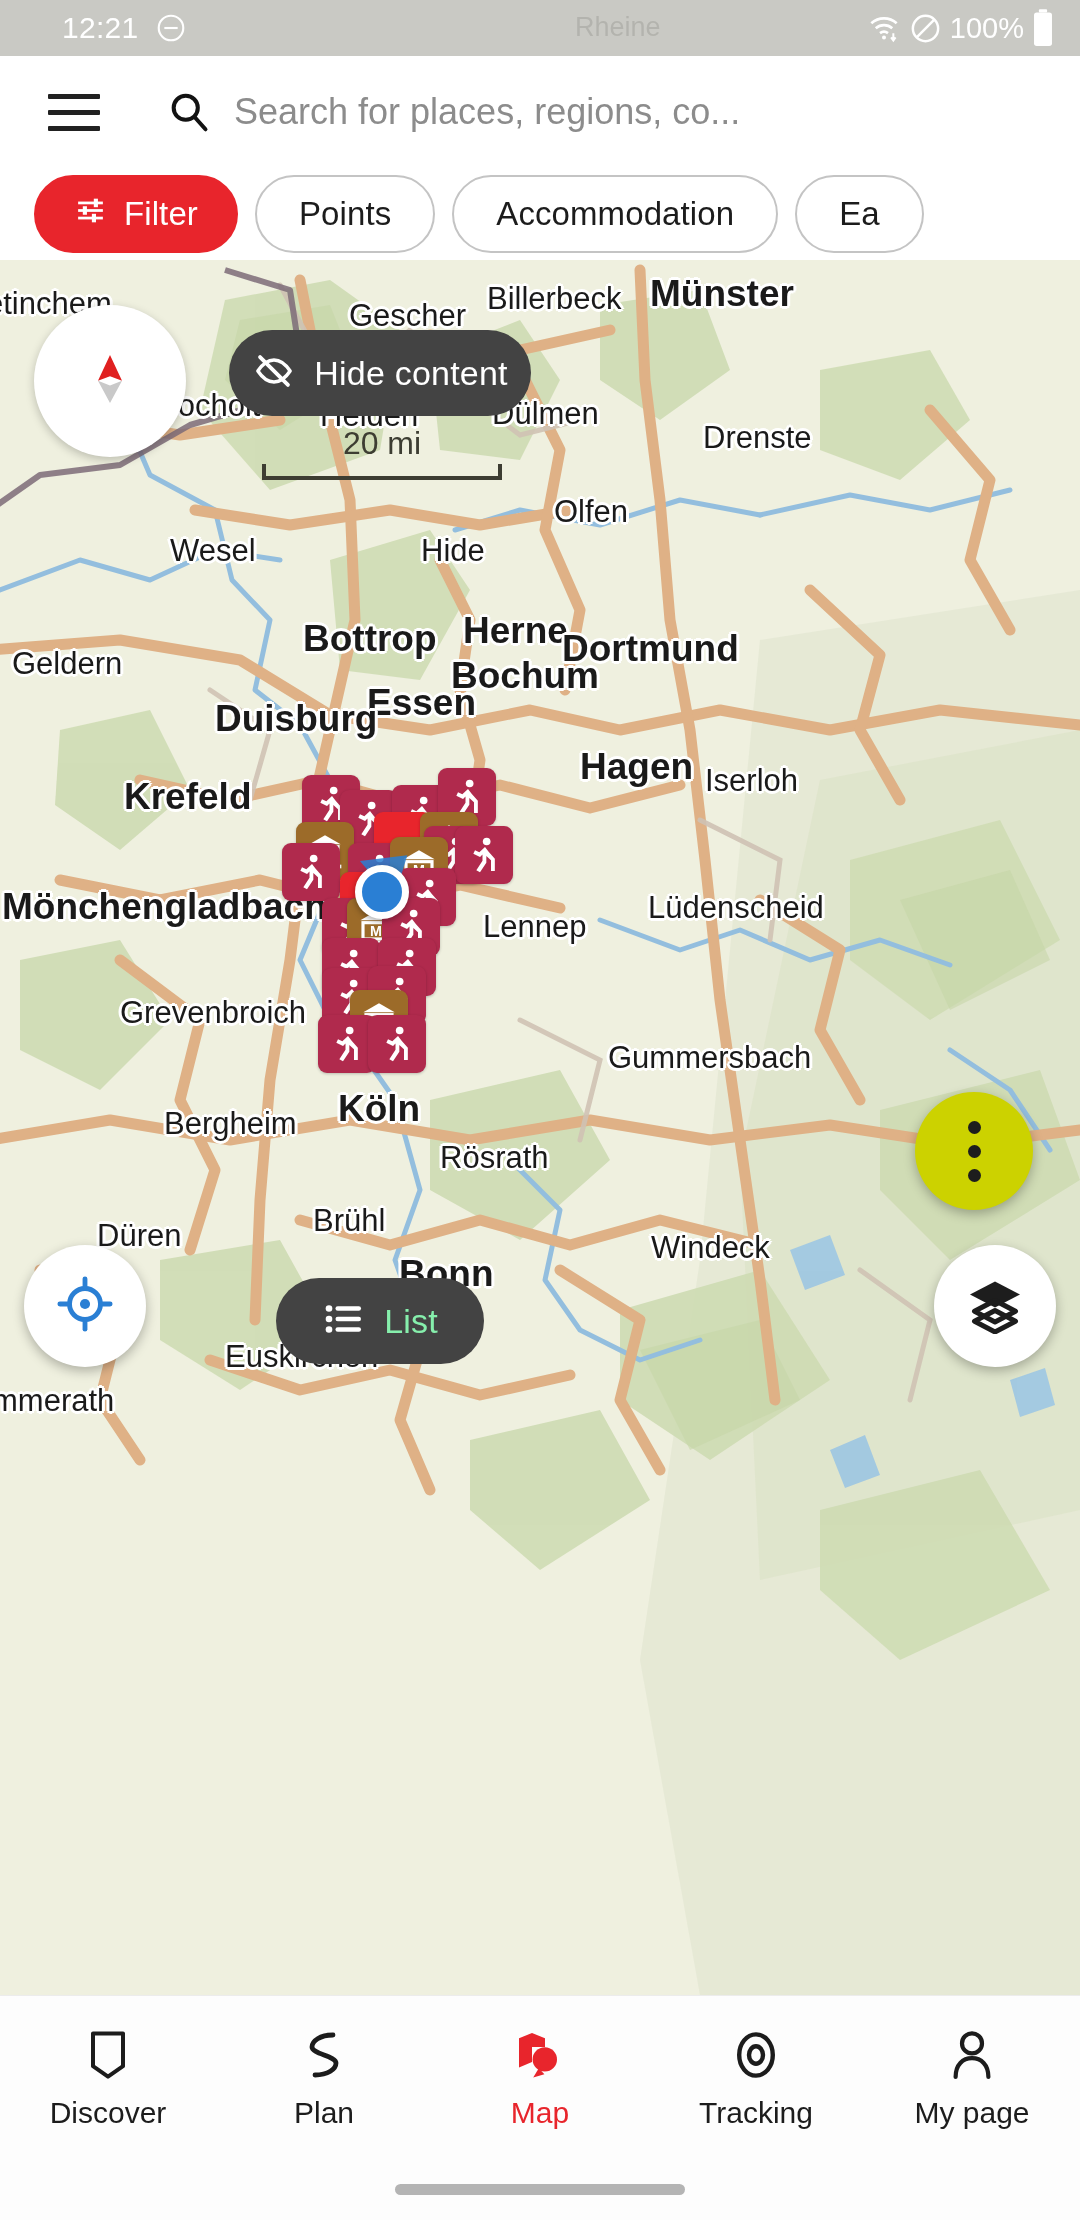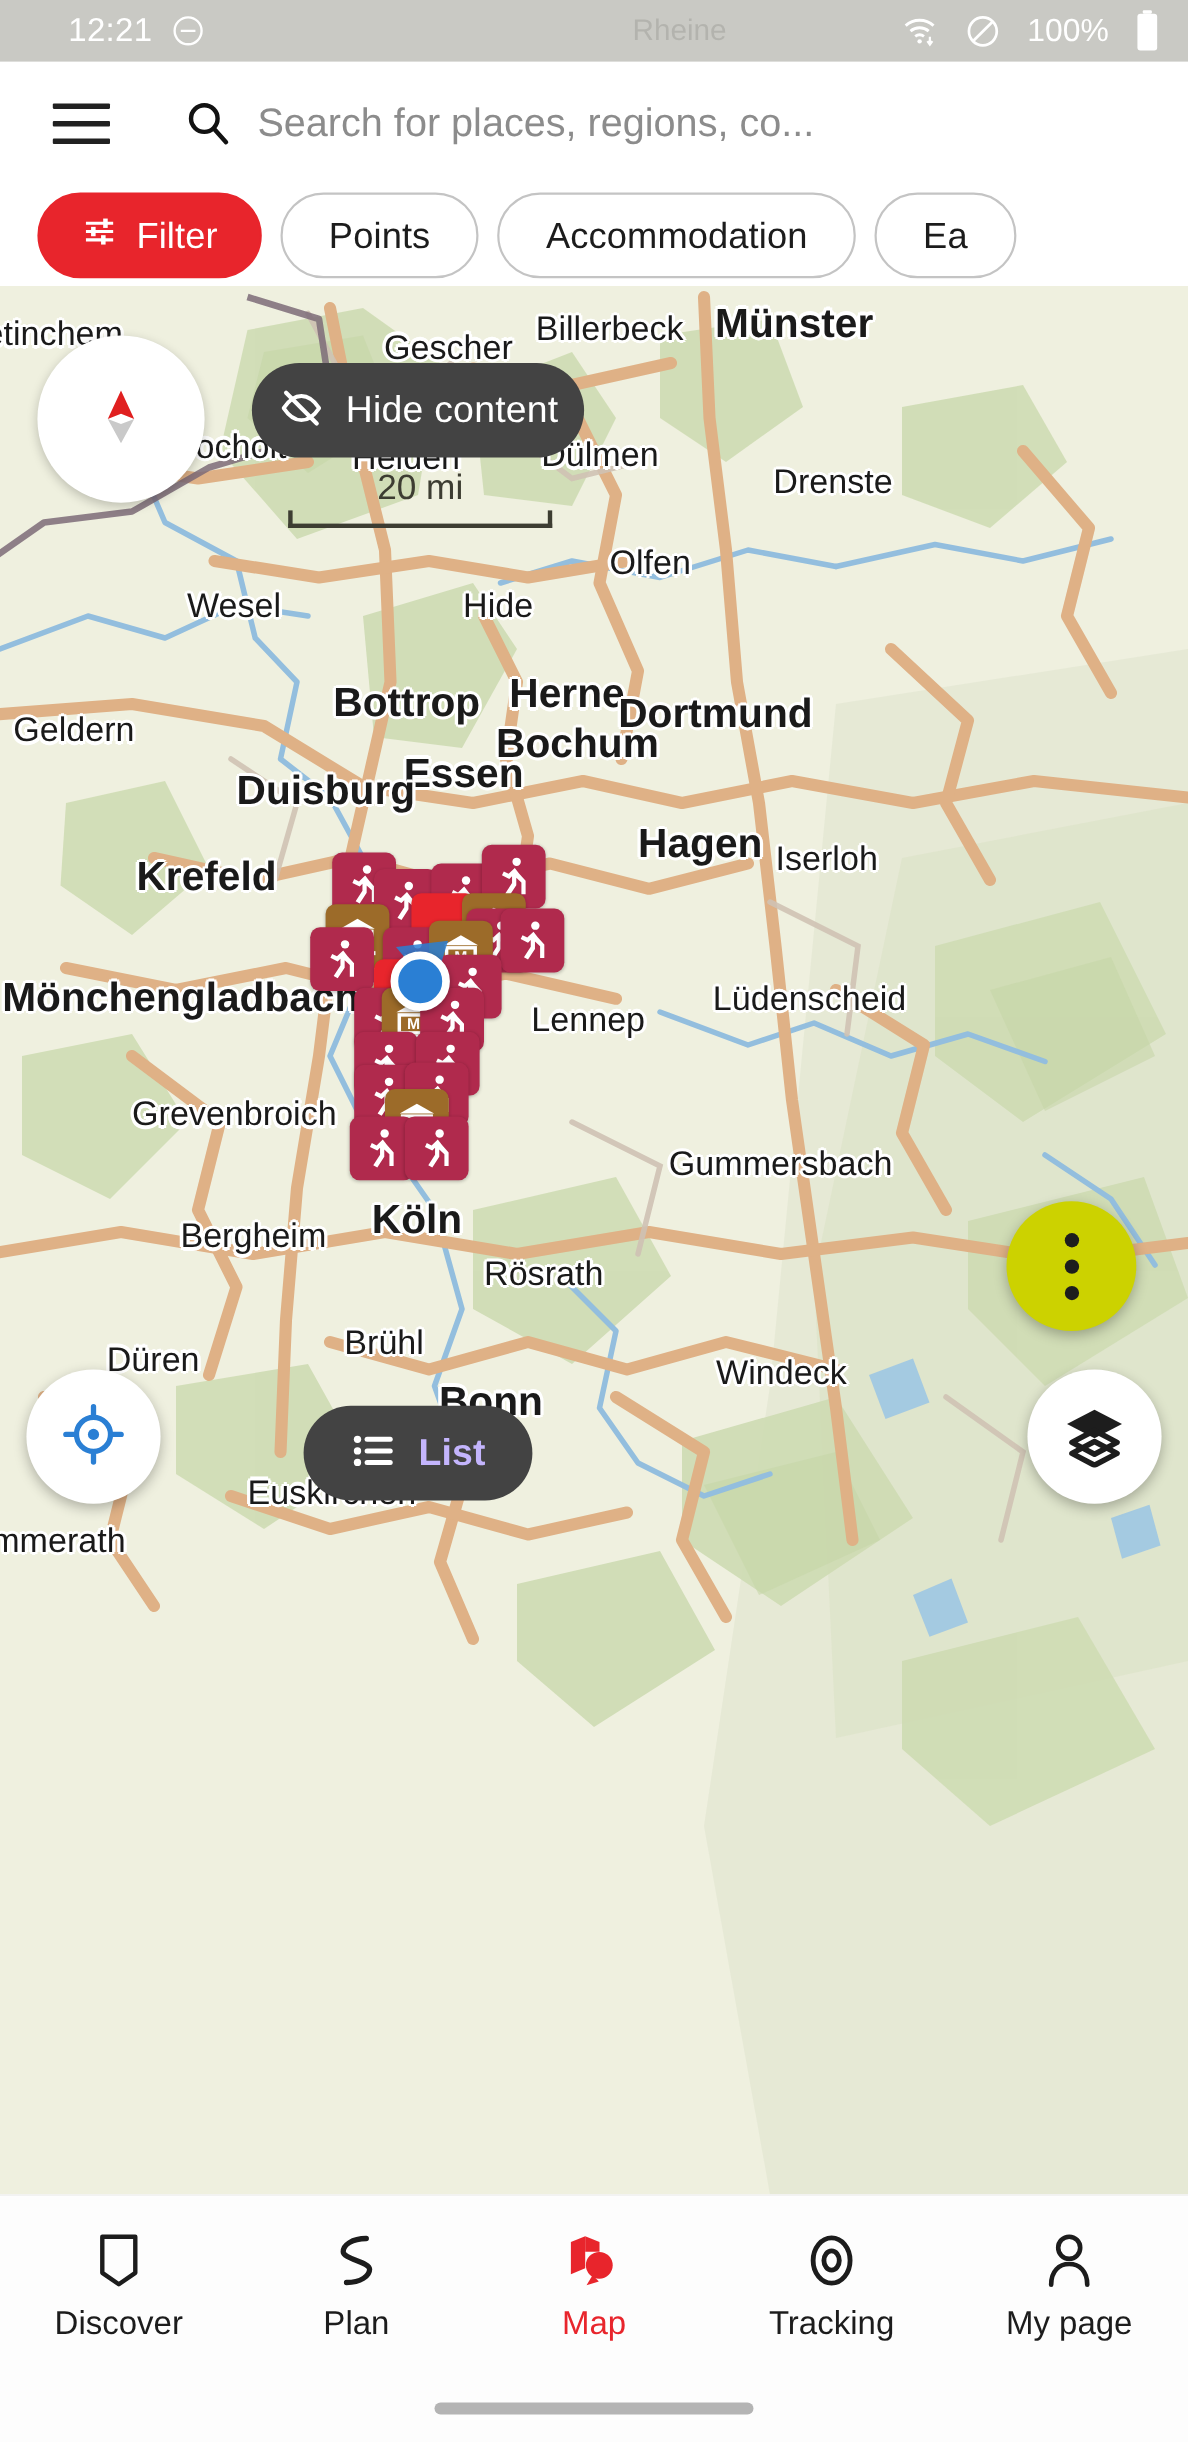--- a/index.html
+++ b/index.html
@@ -11,21 +11,21 @@
   }
 
   
   #statusbar{
     position:absolute; left:0; top:0; width:1080px; height:56px;
     background:#c9c9c4; z-index:60;
     display:flex; align-items:center; justify-content:space-between;
     padding:0 26px;
   }
   #statusbar .sb-left{ display:flex; align-items:center; gap:16px;margin-left:36px; }
-  #statusbar .sb-right{ display:flex; align-items:center; gap:24px; }
+  #statusbar .sb-right{ display:flex; align-items:center; gap:8px; }
   .sb-time{ color:#ffffff; font-size:30px; letter-spacing:.3px; font-weight:400; }
   .sb-pct{ color:#ffffff; font-size:29px; font-weight:400; }
   .sb-ico{ display:inline-block; line-height:0; }
   .sb-map-ghost{
     position:absolute; left:0; top:0; width:1080px; height:56px;
     overflow:hidden; opacity:.35; pointer-events:none;
   }
   .ghost-label{
     position:absolute; color:#8d8d86; font-size:27px;
     font-family:"Liberation Sans", sans-serif;
@@ -156,21 +156,21 @@
   #fab-locate{ left:24px; top:985px; width:122px; height:122px; background:#ffffff; }
   #fab-layers{ right:24px; top:985px; width:122px; height:122px; background:#ffffff; }
 
   
   #list-pill{
     position:absolute; left:276px; top:1018px; width:208px; height:86px;
     background:#434343; border-radius:43px; z-index:22;
     display:flex; align-items:center; justify-content:center; gap:20px;
     cursor:pointer;
   }
-  #list-pill .lbl{ color:#c4b5fd; font-size:34px; letter-spacing:.2px;font-weight:bold; }
+  #list-pill .lbl{ color:#86efac; font-size:34px; letter-spacing:.2px; }
 
   
   #attribution{
     position:absolute; left:0; top:1115px; width:1080px; text-align:center;
     font-size:32px; color:#4d4d4d; z-index:21; pointer-events:none;
     text-shadow:0 0 4px #fff, 0 0 4px #fff, 0 0 7px #fff;
   }
 
   
   #bottomnav{

